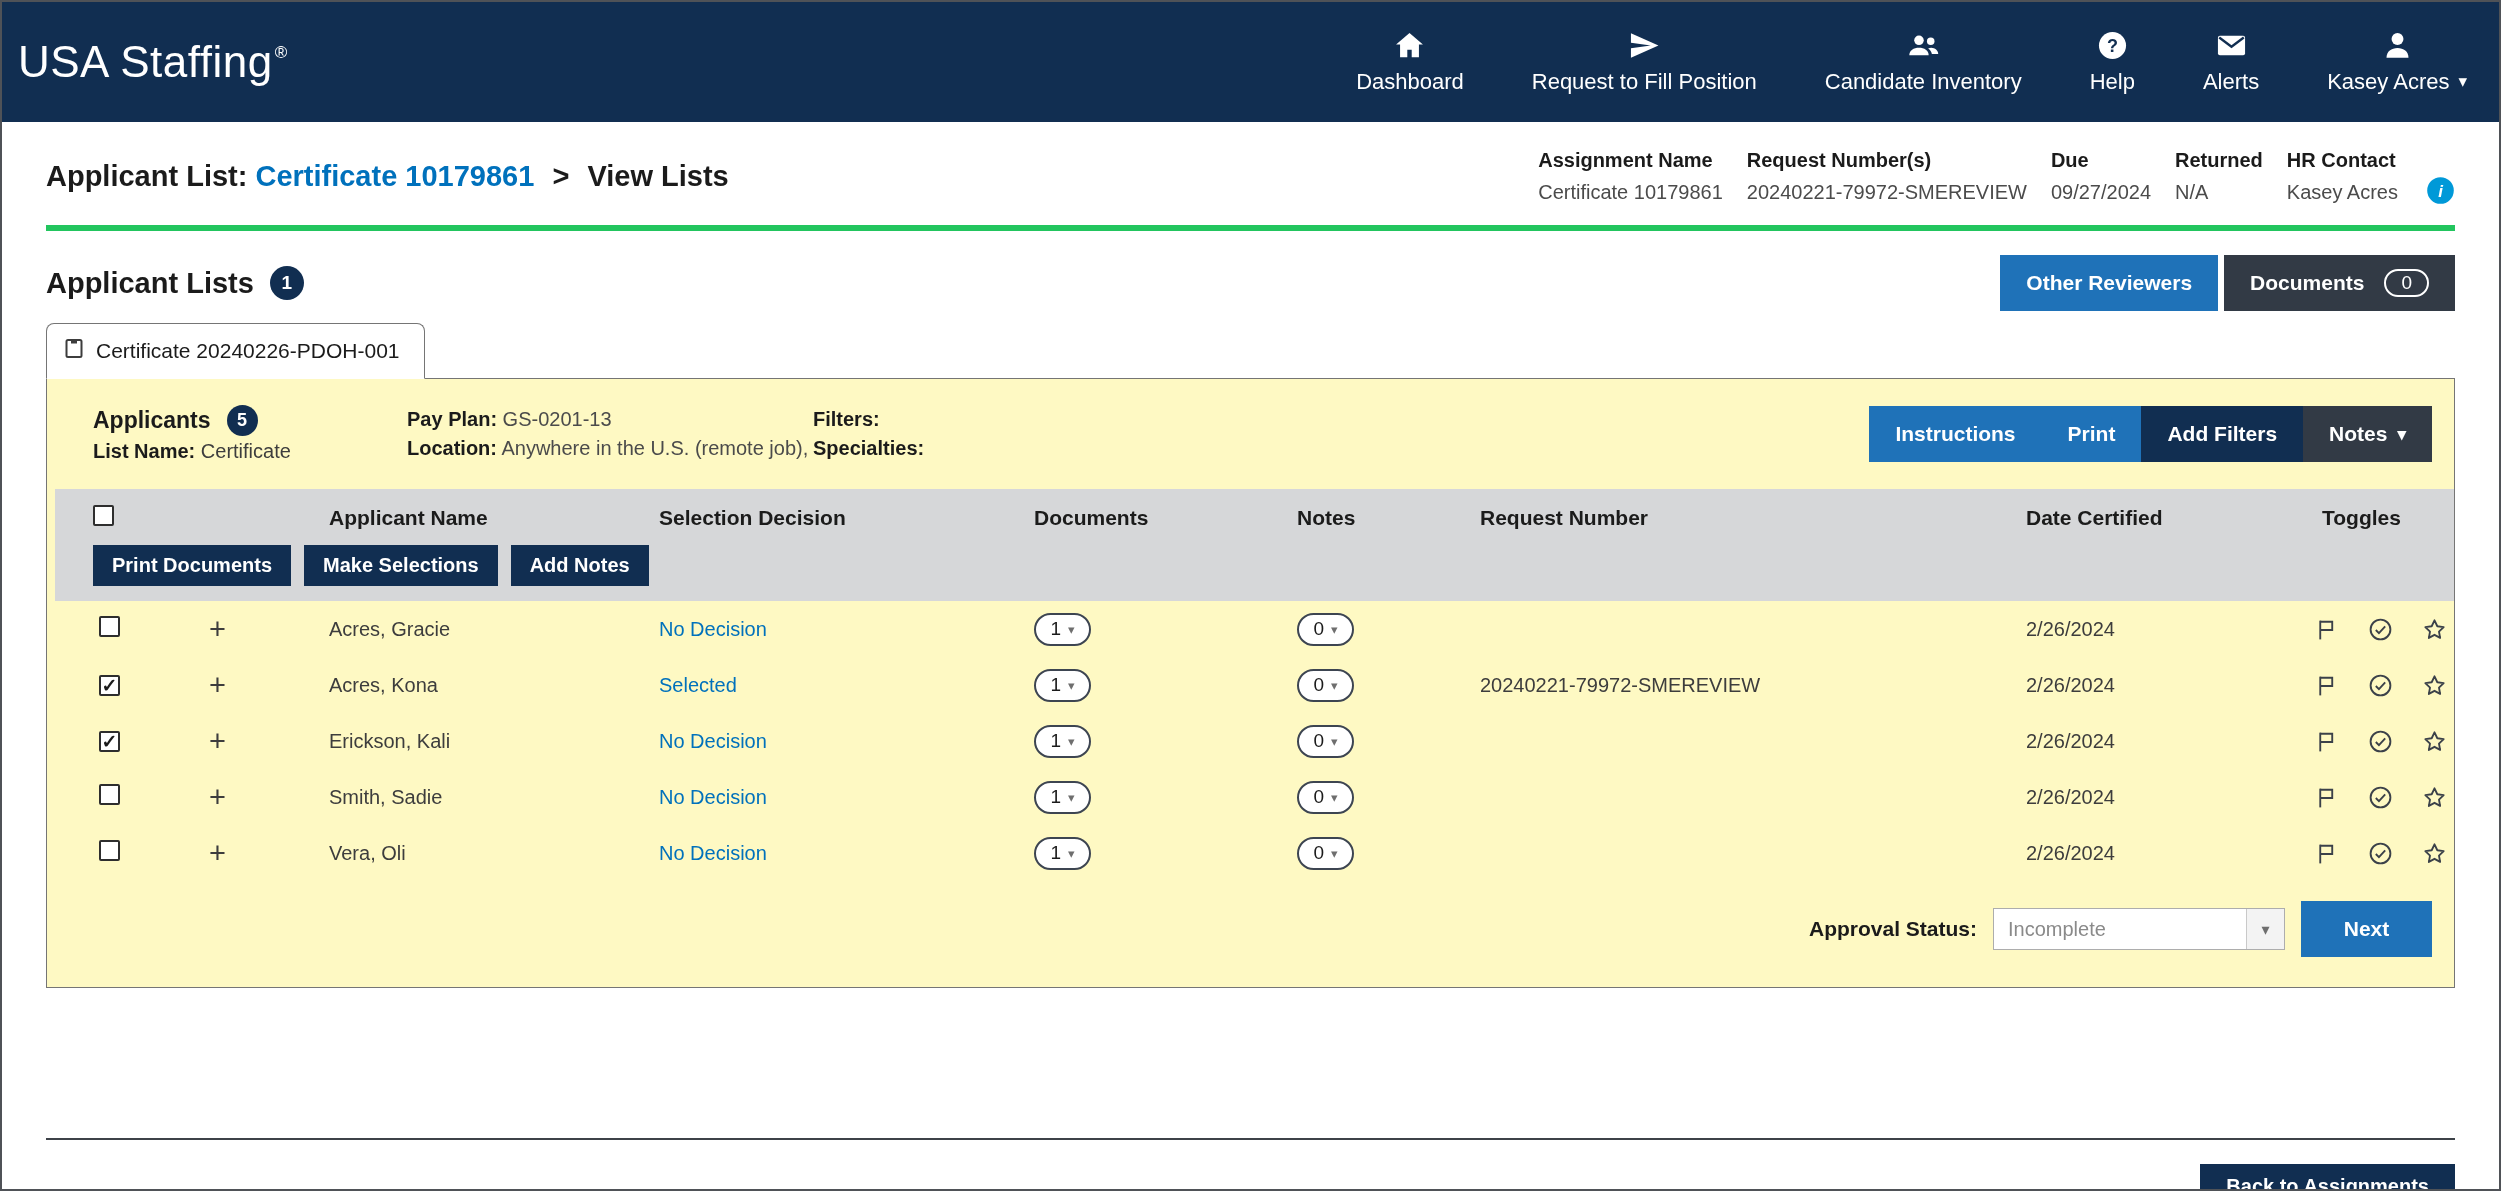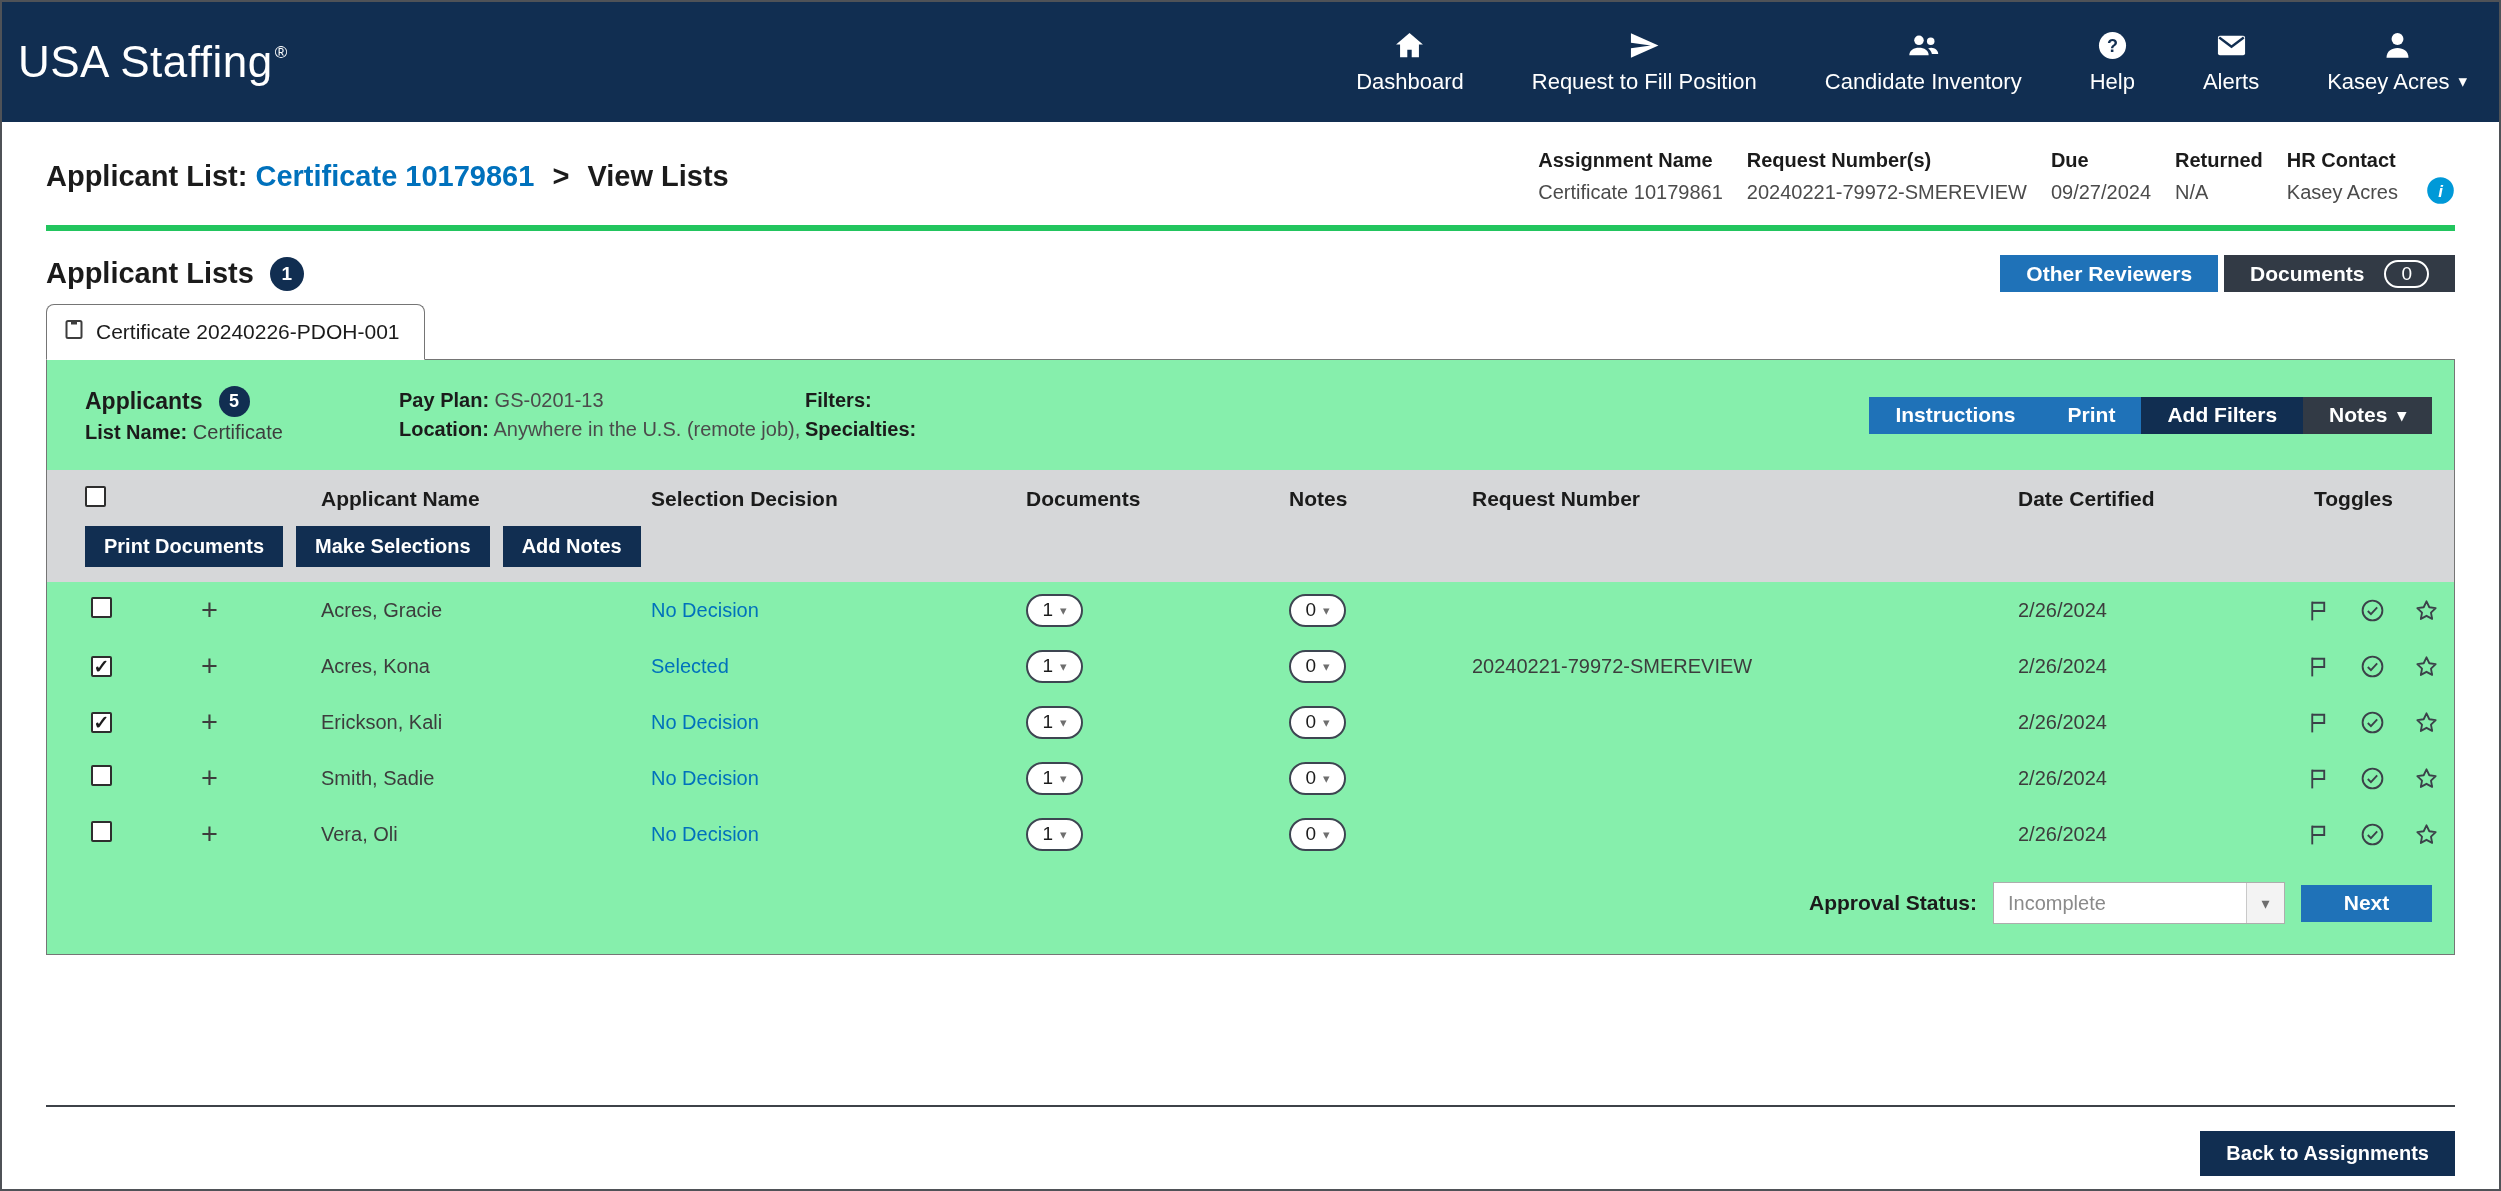--- a/index.html
+++ b/index.html
@@ -35,37 +35,37 @@
 
   
   .lists-row { margin:24px 44px 0; display:flex; align-items:center; }
   .section-title { font-size:29px; font-weight:700; color:#1b1b1b; }
   .badge { background:#112e51; color:#fff; border-radius:50%; min-width:34px; height:34px; padding:0 6px;
            display:inline-flex; align-items:center; justify-content:center; font-size:19px; font-weight:700; margin-left:16px; }
   .badge.sm { min-width:31px; height:31px; font-size:18px; }
   .lists-buttons { margin-left:auto; display:flex; gap:6px; }
 
   
-  .btn { height:37px; padding:0 26px; border:none; color:#fff; font-size:21px; font-weight:700;
+  .btn { height:56px; padding:0 26px; border:none; color:#fff; font-size:21px; font-weight:700;
          display:inline-flex; align-items:center; justify-content:center; cursor:pointer; gap:10px; }
   .btn.blue { background:#1f72b8; }
   .btn.navy { background:#112e51; }
   .btn.charcoal { background:#323a45; }
   .btn.sm { height:41px; font-size:20px; padding:0 19px; }
   .count-oval { border:2px solid #fff; border-radius:16px; padding:1px 15px; margin-left:10px; font-size:19px; font-weight:400; }
 
   
   .tab-row { margin:12px 44px 0; display:flex; }
   .tab { position:relative; z-index:2; margin-bottom:-1px; display:inline-flex; align-items:center; gap:10px;
          padding:12px 24px 13px 15px; background:#fff; border:1px solid #757575; border-bottom:1px solid #fff;
          border-radius:8px 8px 0 0; font-size:21px; color:#1b1b1b; cursor:pointer; }
   .tab svg { width:24px; height:24px; }
 
   
-  .panel { margin:0 44px; border:1px solid #757575; background:#86efac; position:relative; z-index:1; }
+  .panel { margin:0 44px; border:1px solid #757575; background:#fef9c3; position:relative; z-index:1;padding-left:8px; }
   .panel-info { display:flex; padding:26px 22px 26px 38px; }
   .pi-colA { width:314px; }
   .applicants-line { display:flex; align-items:center; }
   .applicants-title { font-size:23px; font-weight:700; color:#1b1b1b; }
   .listname-line { margin-top:4px; font-size:20px; color:#3d3d3d; }
   .pi-colB { width:406px; font-size:20px; color:#4b4b4b; line-height:1.45; }
   .pi-colC { flex:1; font-size:20px; color:#1b1b1b; line-height:1.45; }
   .blabel { font-weight:700; color:#1b1b1b; }
   .pi-buttons { display:flex; gap:0; align-items:center; }
 

